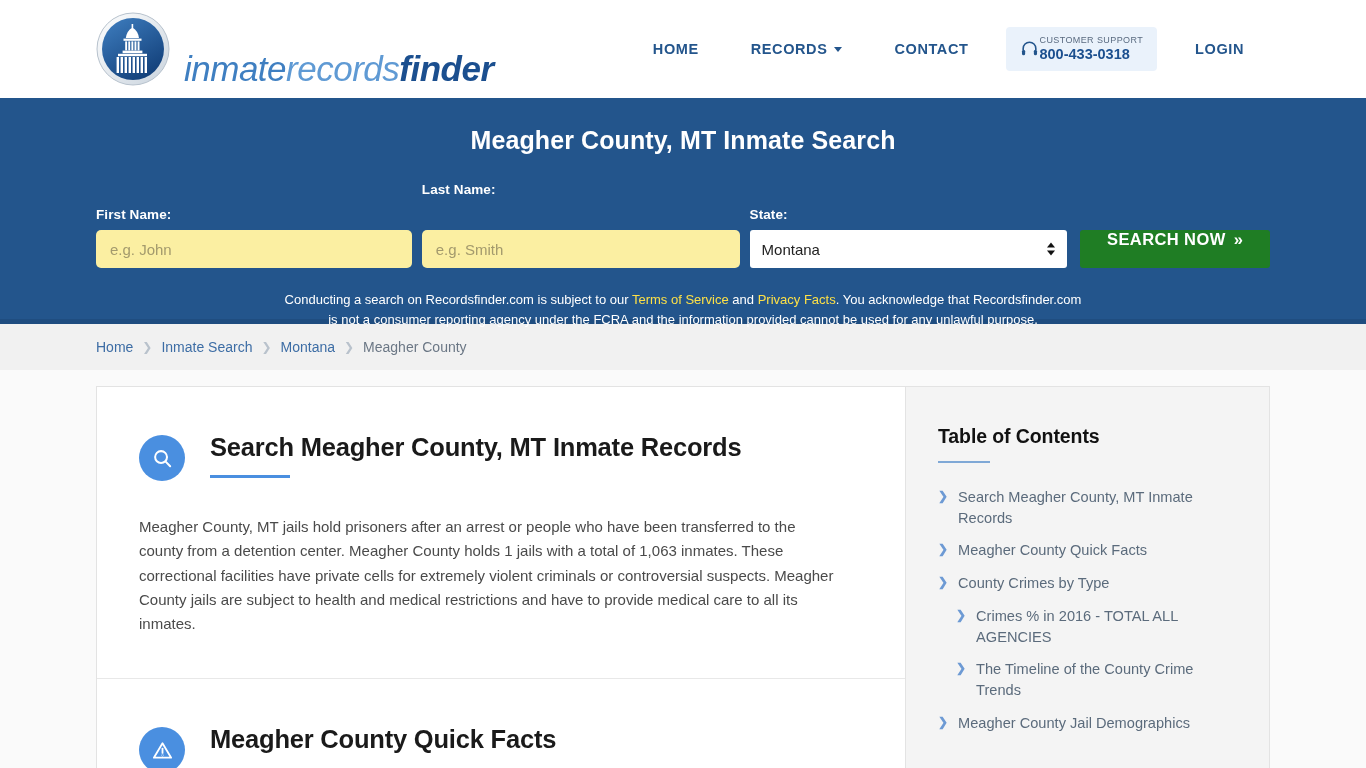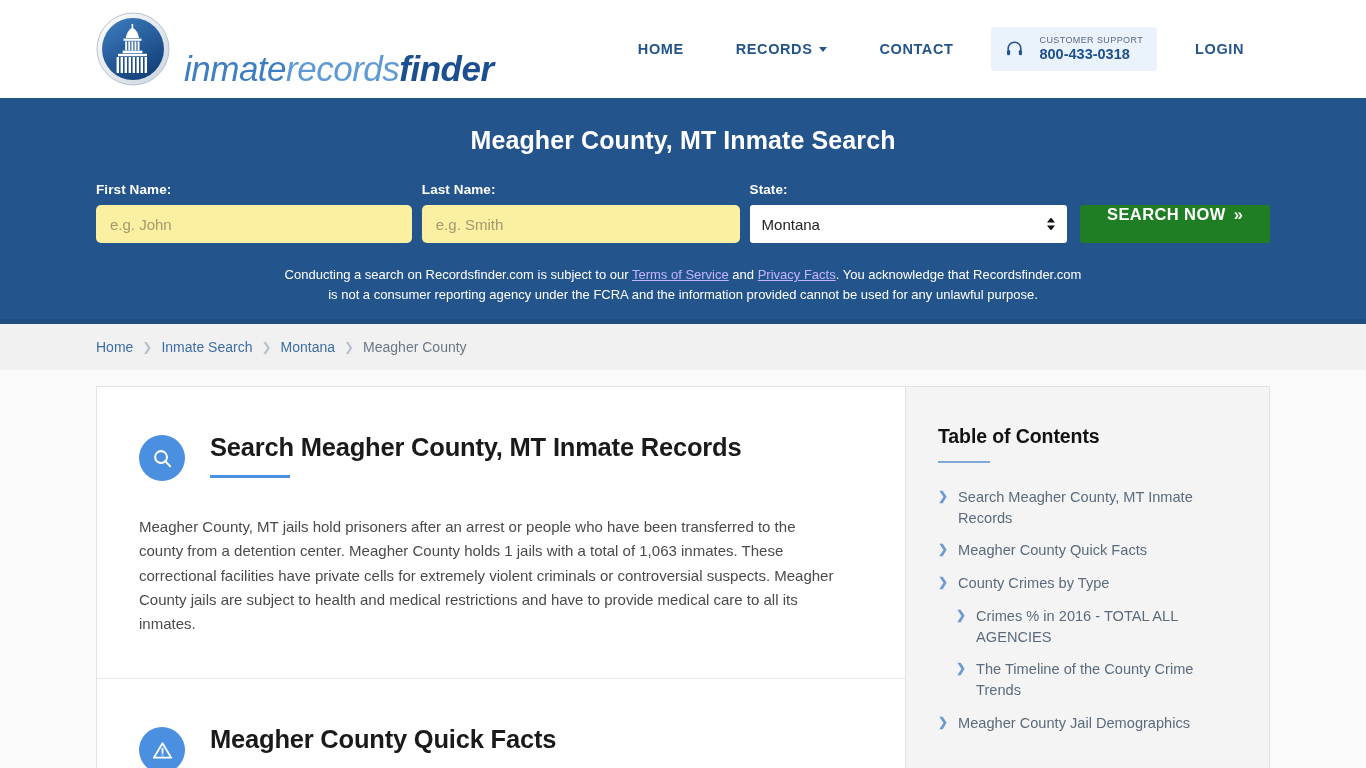--- a/index.html
+++ b/index.html
@@ -34,21 +34,21 @@
     letter-spacing: .6px; text-decoration: none;
     padding: 10px 26px; white-space: nowrap;
     display: flex; align-items: center; gap: 7px; cursor: pointer;
   }
   .caret {
     width: 0; height: 0; border-left: 4.5px solid transparent;
     border-right: 4.5px solid transparent; border-top: 5px solid #23558c;
     display: inline-block; margin-top: 2px;
   }
   .support-badge {
-    display: flex; align-items: center; gap: 15px;
+    display: flex; align-items: center; gap: 0;
     background: #eaf2fb; border-radius: 4px;
     padding: 8px 14px; margin: 0 12px; cursor: pointer;
   }
   .support-badge .headset { color: #23558c; }
   .support-text { line-height: 1.15; }
   .support-label {
     display: block; font-size: 9px; color: #5a6b80;
     letter-spacing: .4px; font-weight: 400;
   }
   .support-phone {
@@ -65,21 +65,21 @@
     color: #ffffff; font-size: 25px; font-weight: 700;
     text-align: center; letter-spacing: .1px;
     margin-bottom: 27px;
   }
   .search-form {
     display: flex; align-items: flex-end; gap: 0;
     padding: 0 96px; max-width: 1366px;
   }
   .field { display: flex; flex-direction: column; }
   .field.first { width: 318px; }
-  .field.last  { width: 320px; margin-left: 10px; }
+  .field.last  { width: 320px; margin-left: 10px; gap: 25px; }
   .field.state { width: 320px; margin-left: 10px; }
   .field-label {
     color: #ffffff; font-size: 13.5px; font-weight: 700;
     margin-bottom: 8px; letter-spacing: .1px;
   }
   .text-input {
     height: 38px; border: none; border-radius: 5px;
     background: #fbefa2; padding: 0 14px;
     font-size: 15px; color: #333; font-family: inherit;
     width: 100%;
@@ -108,21 +108,21 @@
     background: #1f7d24; color: #fff; border: none; border-radius: 3px;
     font-size: 16.5px; font-weight: 700; letter-spacing: .4px;
     cursor: pointer; font-family: inherit;
     display: flex; align-items: flex-start; justify-content: center; gap: 8px;
   }
   .disclaimer {
     color: #ffffff; font-size: 13px; line-height: 1.5;
     text-align: center; margin: 22px auto 0 auto;
     max-width: 822px; padding: 0 10px;
   }
-  .disclaimer a { color: #c4b5fd; text-decoration: underline; }
+  .disclaimer a { color: #fde047; }
 
   
   .crumb-bar {
     background: #f1f1f1; height: 46px;
     display: flex; align-items: center; padding: 0 96px;
   }
   .crumb { font-size: 14px; color: #3d6da5; text-decoration: none; cursor: pointer; }
   .crumb.current { color: #6b7785; cursor: default; }
   .crumb-sep {
     color: #b9c2cc; margin: 0 9px; font-size: 12px;

